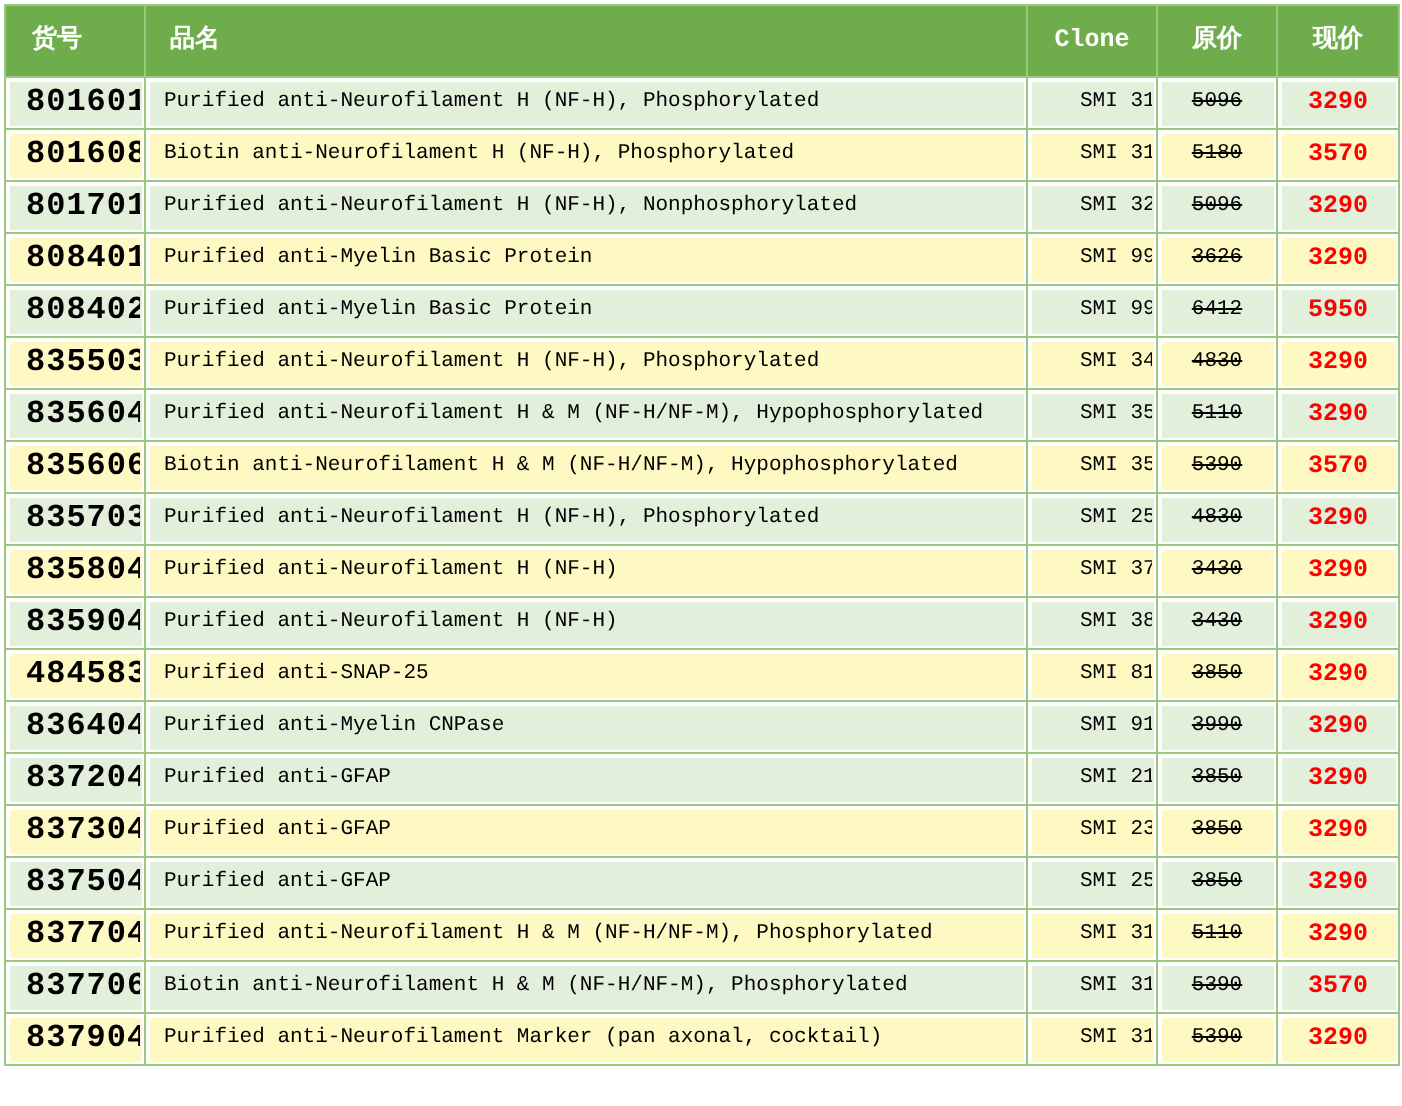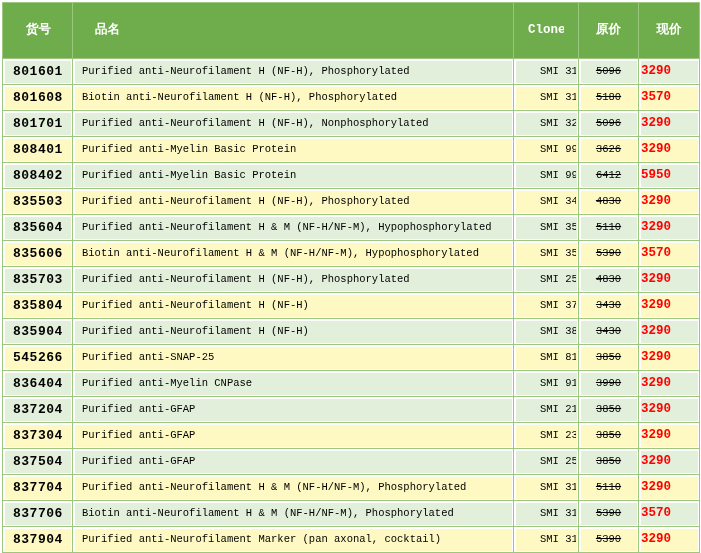--- a/index.html
+++ b/index.html
@@ -35,21 +35,21 @@
   col.c-old   { width: 60px; }
   col.c-new   { width: 61px; }
 
   th {
     background: var(--header-bg);
     color: var(--header-text);
     border: 1px solid var(--grid);
     height: 27px;
     font-size: 12.5px;
     font-weight: bold;
-    padding: 14px;
+    padding: 4px;
     text-align: center;
     vertical-align: middle;
     margin-left: 20px;
   }
   th.h-id, th.h-name { text-align: left; }
   th.h-id .cell   { padding-left: 9px; }
   th.h-name .cell { padding-left: 8px; }
 
   td {
     border: 1px solid var(--grid);
@@ -63,40 +63,41 @@
   tr.white td { background-color: #fef9c3; }
 
   .cell {
     display: block;
     line-height: 19px;
     white-space: nowrap;
     overflow: hidden;
   }
   td.id .cell {
     font-weight: bold;
-    font-size: 13px;
+    font-size: 16px;
     padding-left: 8px;
     letter-spacing: 0.5px;
   }
   td.name .cell {
     font-size: 10.5px;
     padding-left: 7px;
   }
   td.clone .cell {
     font-size: 10.5px;
     text-align: center;
     margin-left: 24px;
   }
   td.old_price .cell {
     font-size: 10.5px;
     text-align: center;
     text-decoration: line-through;
   }
   td.new_price .cell {
     font-size: 12.5px;
+    text-align: center;
     font-weight: bold;
     color: var(--price-now);
   }
 </style>
 </head>
 <body>
 
 <div class="table-wrap">
   <table class="price-table">
     <colgroup>
@@ -308,21 +309,21 @@
           </td>
           <td class="old_price">
             <span class="cell">3430</span>
           </td>
           <td class="new_price">
             <span class="cell">3290</span>
           </td>
         </tr>
         <tr class="white">
           <td class="id">
-            <span class="cell">545266</span>
+            <span class="cell">484583</span>
           </td>
           <td class="name">
             <span class="cell">Purified anti-SNAP-25</span>
           </td>
           <td class="clone">
             <span class="cell">SMI 81</span>
           </td>
           <td class="old_price">
             <span class="cell">3850</span>
           </td>

